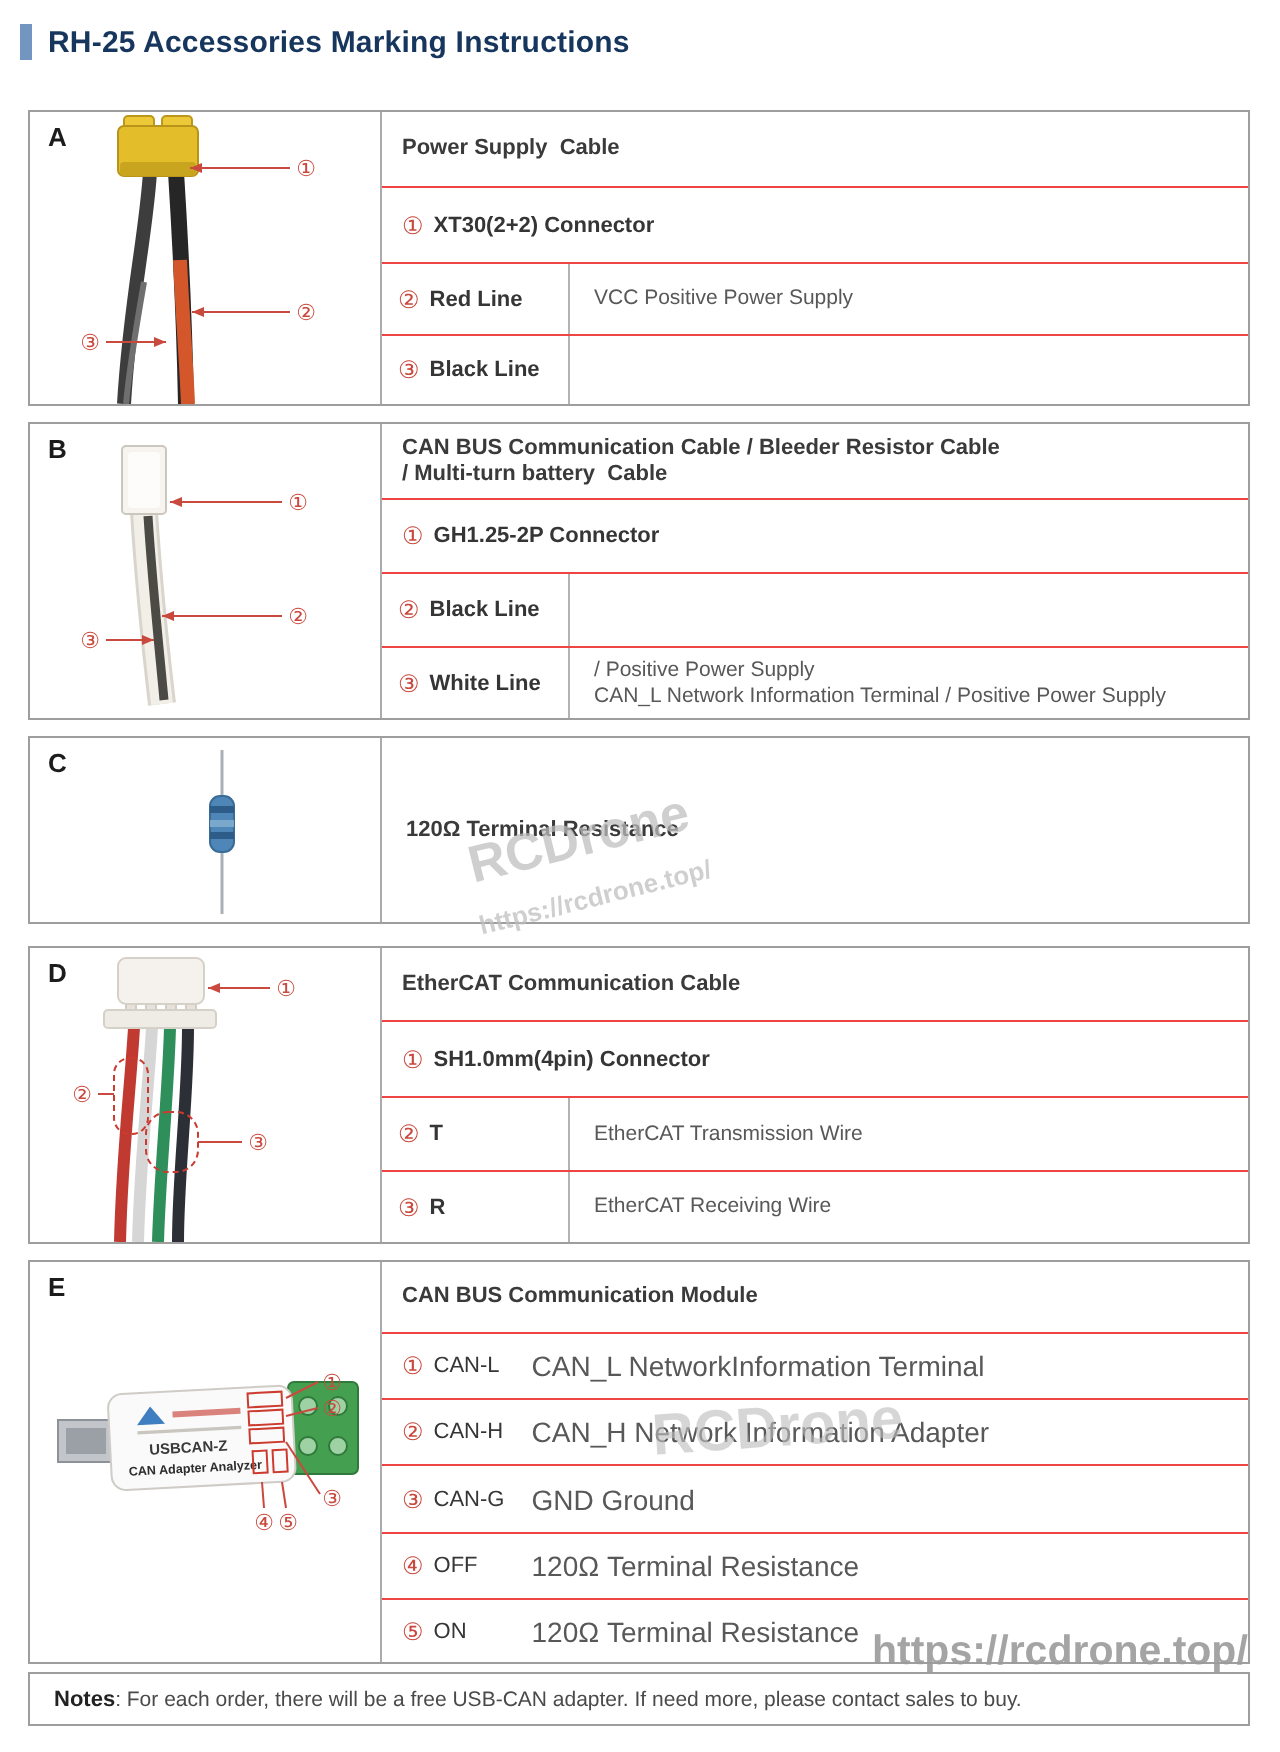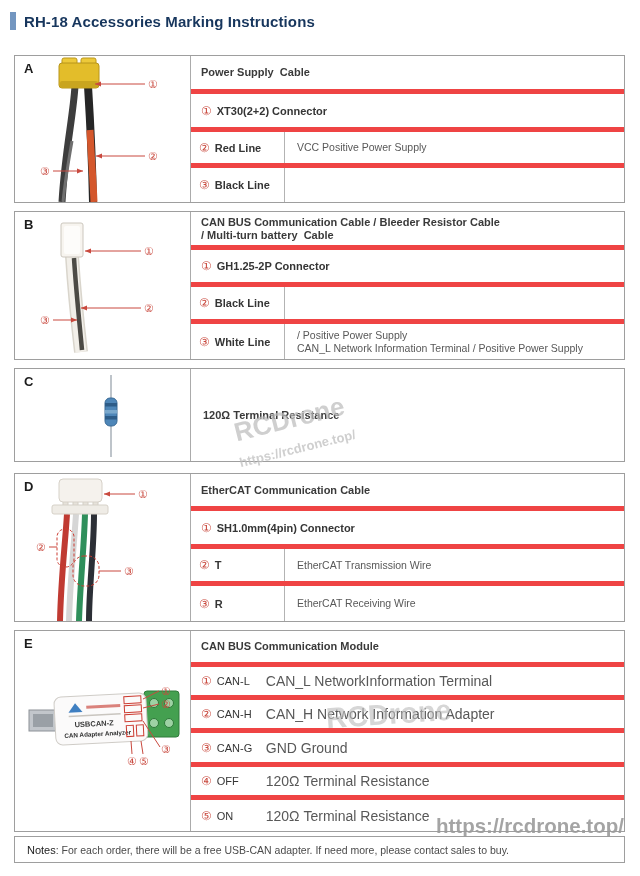--- a/index.html
+++ b/index.html
@@ -5,56 +5,56 @@
   html,body{margin:0;padding:0}
   body{width:640px;height:876px;background:#ffffff;font-family:"Liberation Sans",sans-serif;position:relative;overflow:hidden}
   .titlebar{position:absolute;left:10px;top:12px;display:flex;align-items:center;gap:8px}
   .titlebar .bar{width:6px;height:18px;background:#7396c0}
   .titlebar .t{font-size:15px;font-weight:bold;color:#17365d;letter-spacing:.1px}
 
   .section{position:absolute;left:14px;width:611px;border:1px solid #9e9e9e;display:flex;box-sizing:border-box;background:#fff}
   .imgcell{width:176px;flex:none;border-right:1px solid #ababab;position:relative;box-sizing:border-box}
   .letter{position:absolute;left:9px;top:5px;font-size:13px;font-weight:bold;color:#1c1c1c}
   .rows{flex:1;display:flex;flex-direction:column;min-width:0}
-  .row{border-bottom:5px solid #ef4444;display:flex;align-items:center;box-sizing:border-box;flex:none}
+  .row{border-bottom:1px solid #ef4444;display:flex;align-items:center;box-sizing:border-box;flex:none}
   .row.grow{flex:1}
   .row:last-child{border-bottom:none}
   .hdrrow{flex-direction:column;align-items:flex-start;justify-content:center;padding-left:10px}
   .hdrline{font-weight:bold;font-size:11px;color:#3a3a3a;white-space:pre-wrap;display:block;line-height:13px}
   .connrow{padding-left:10px;gap:5px}
   .cnum{color:#c9493e;font-size:12px;flex:none}
   .blbl{font-weight:bold;font-size:11px;color:#353535}
   .lblcell{width:94px;flex:none;border-right:1px solid #b3b3b3;height:100%;display:flex;align-items:center;gap:5px;padding-left:8px;box-sizing:border-box}
   .valcell{flex:1;display:flex;flex-direction:column;justify-content:center;padding-left:12px;min-width:0}
   .valline{font-size:10.5px;color:#585858;display:block;line-height:13px;white-space:pre-wrap}
   .erow{padding-left:10px;gap:5px}
   .elbl{font-weight:normal;font-size:11px;color:#353535;width:44px;flex:none}
   .eval{font-size:14px;color:#585858}
   .crow{height:100%;display:flex;align-items:center;padding-left:12px}
 
   .notes{position:absolute;left:14px;top:836px;width:611px;height:27px;border:1px solid #9e9e9e;box-sizing:border-box;display:flex;align-items:center;padding-left:12px}
-  .notes .nl{font-weight:normal;font-size:11px;color:#222}
+  .notes .nl{font-weight:bold;font-size:11px;color:#222}
   .notes .nt{font-size:10.5px;color:#4a4a4a}
 
   .wm{position:absolute;pointer-events:none;color:#bdbdbd;font-weight:bold;z-index:5;white-space:nowrap}
   .wm1{left:233px;top:404px;font-size:26px;transform:rotate(-14deg);opacity:.72}
   .wm1b{left:238px;top:441px;font-size:13px;transform:rotate(-14deg);opacity:.72}
   .wm2{left:326px;top:698px;font-size:29px;transform:rotate(-4deg);opacity:.62}
   .wm3{left:436px;top:814px;font-size:20.5px;color:#9b9b9b;opacity:.9}
 
   svg{display:block;position:absolute;left:0;top:0}
   svg text.co{fill:#c9493e;font-size:11px;font-family:"Liberation Sans",sans-serif}
   svg .cl{stroke:#c9493e;stroke-width:1}
 </style>
 </head>
 <body>
 
 <div class="titlebar">
   <div class="bar"></div>
-  <div class="t">RH-18 Accessories Marking Instructions</div>
+  <div class="t">RH-25 Accessories Marking Instructions</div>
 </div>
 
 <div class="section" style="top:55px;height:148px">
   <div class="imgcell">
     <svg width="175" height="146" viewBox="0 0 175 146">
       <path d="M60,30 C58,62 50,95 47,146" stroke="#3d3d3d" stroke-width="7" fill="none"></path>
       <path d="M57,85 C53,108 50,125 48,146" stroke="#6f6f6f" stroke-width="3" fill="none"></path>
       <path d="M73,30 C75,62 77,95 78,146" stroke="#262626" stroke-width="8" fill="none"></path>
       <path d="M75,74 C76,98 78,122 79,146" stroke="#d4572c" stroke-width="7" fill="none"></path>
       <rect x="47" y="2" width="15" height="9" rx="2" fill="#edc93a" stroke="#bb981c"></rect>

